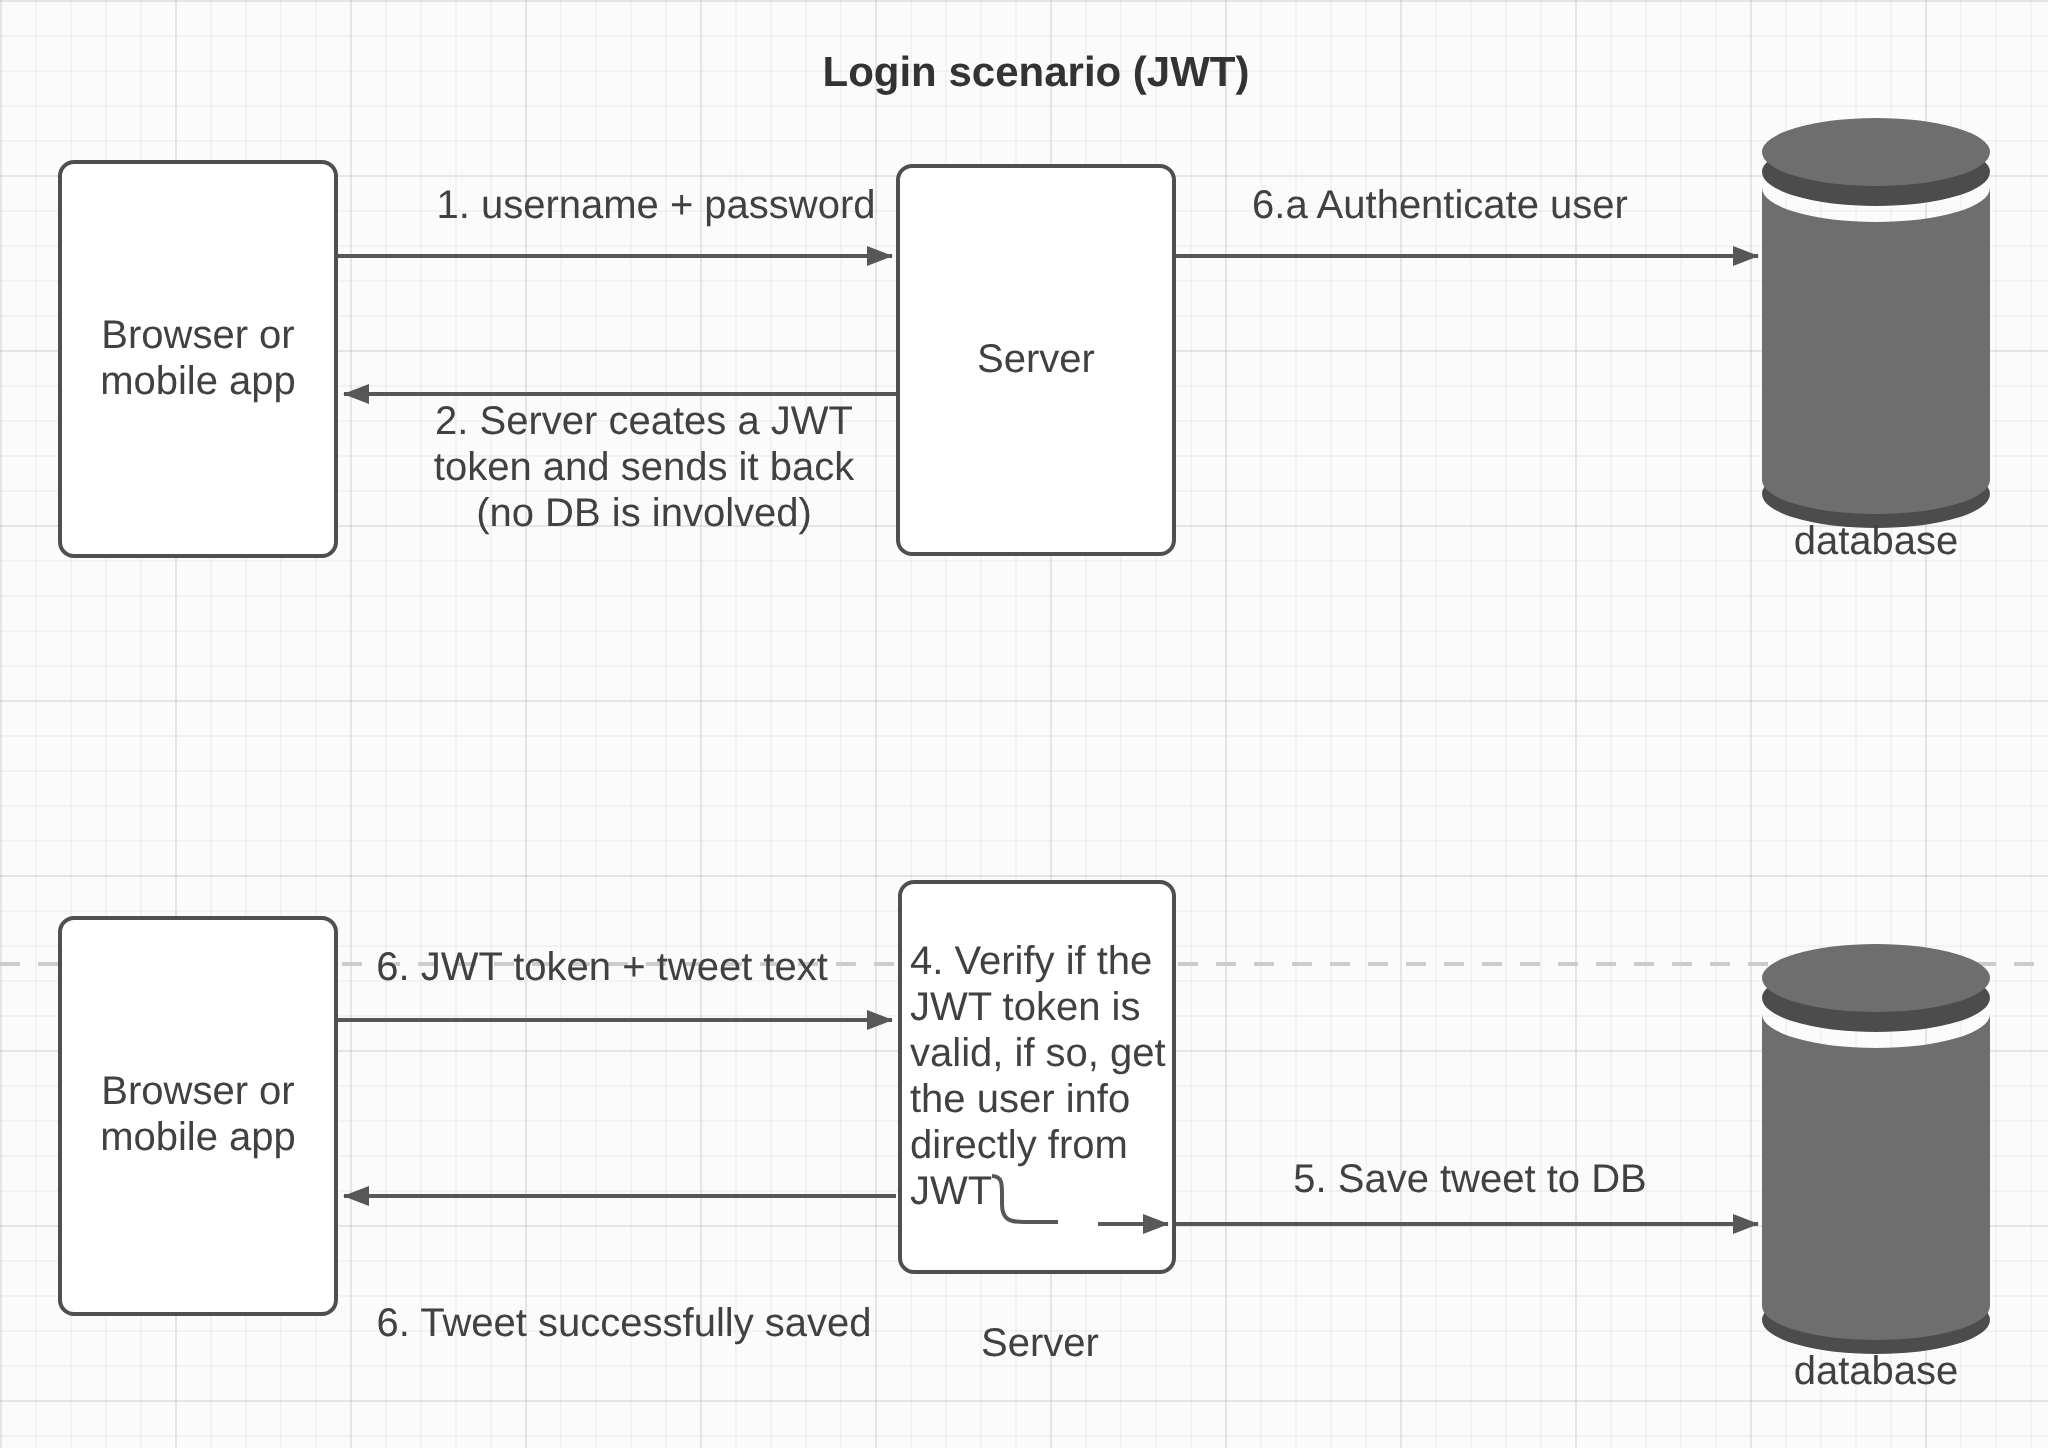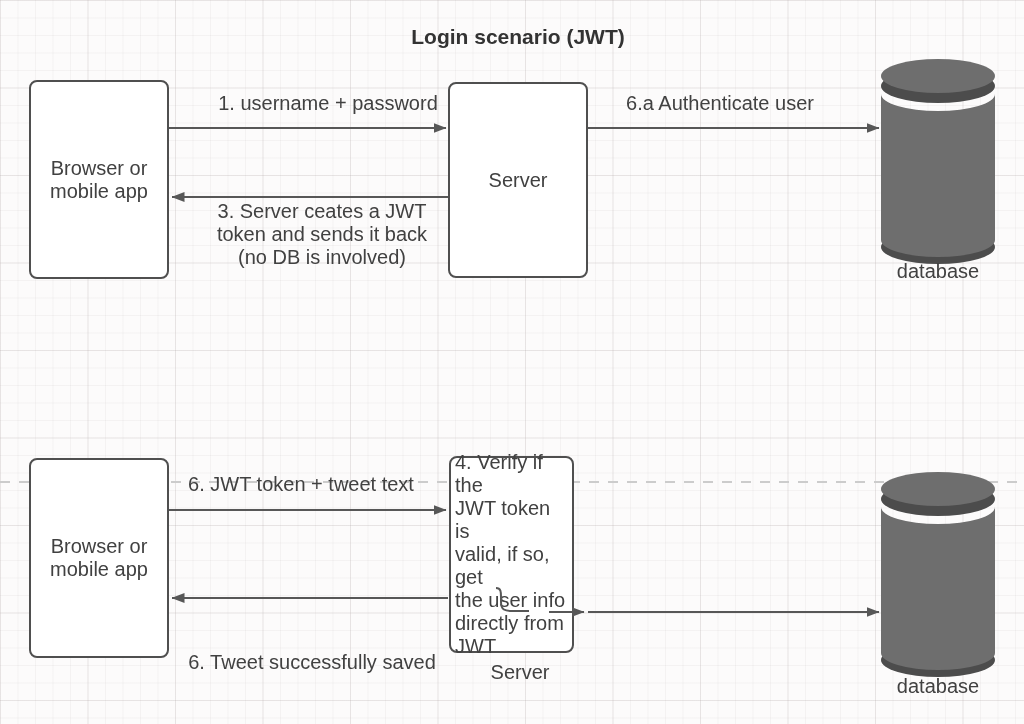--- a/index.html
+++ b/index.html
@@ -63,21 +63,21 @@
 
   <div class="box" style="left:448px; top:82px; width:140px; height:196px;">
     <span>Server</span>
   </div>
 
   <div class="box" style="left:29px; top:458px; width:140px; height:200px;">
     <span>Browser or
 mobile app</span>
   </div>
 
-  <div class="box left-text" style="left:449px; top:456px; width:125px; height:197px;">
+  <div class="box left-text" style="left:449px; top:440px; width:139px; height:197px;">
     <span>4. Verify if the
 JWT token is
 valid, if so, get
 the user info
 directly from
 JWT</span>
   </div>
 
   <svg class="layer" id="fg-layer">
     <defs>
@@ -103,23 +103,24 @@
     <path class="arrow-line" marker-end="url(#ah)" d="M588,612 H879"></path>
 
     <use href="#cyl" transform="translate(938,76)"></use>
     <use href="#cyl" transform="translate(938,489)"></use>
   </svg>
 
   <div class="lbl ttl" style="left:518px; top:25px;">Login scenario (JWT)</div>
 
   <div class="lbl nowrap" style="left:296px; top:92px;margin-left:32px;">1. username + password</div>
   <div class="lbl nowrap" style="left:720px; top:92px;">6.a Authenticate user</div>
-  <div class="lbl" style="left:322px; top:200px;">3. Server ceates a JWT
+  <div class="lbl" style="left:322px; top:200px;">2. Server ceates a JWT
 token and sends it back
 (no DB is involved)</div>
   <div class="lbl nowrap" style="left:938px; top:260px;">database</div>
 
   <div class="lbl nowrap" style="left:301px; top:473px;">6. JWT token + tweet text</div>
+  <div class="lbl nowrap" style="left:735px; top:579px;">5. Save tweet to DB</div>
   <div class="lbl nowrap" style="left:312px; top:651px;">6. Tweet successfully saved</div>
   <div class="lbl nowrap" style="left:520px; top:661px;">Server</div>
   <div class="lbl nowrap" style="left:938px; top:675px;">database</div>
 
 </div>
 
 </body></html>

